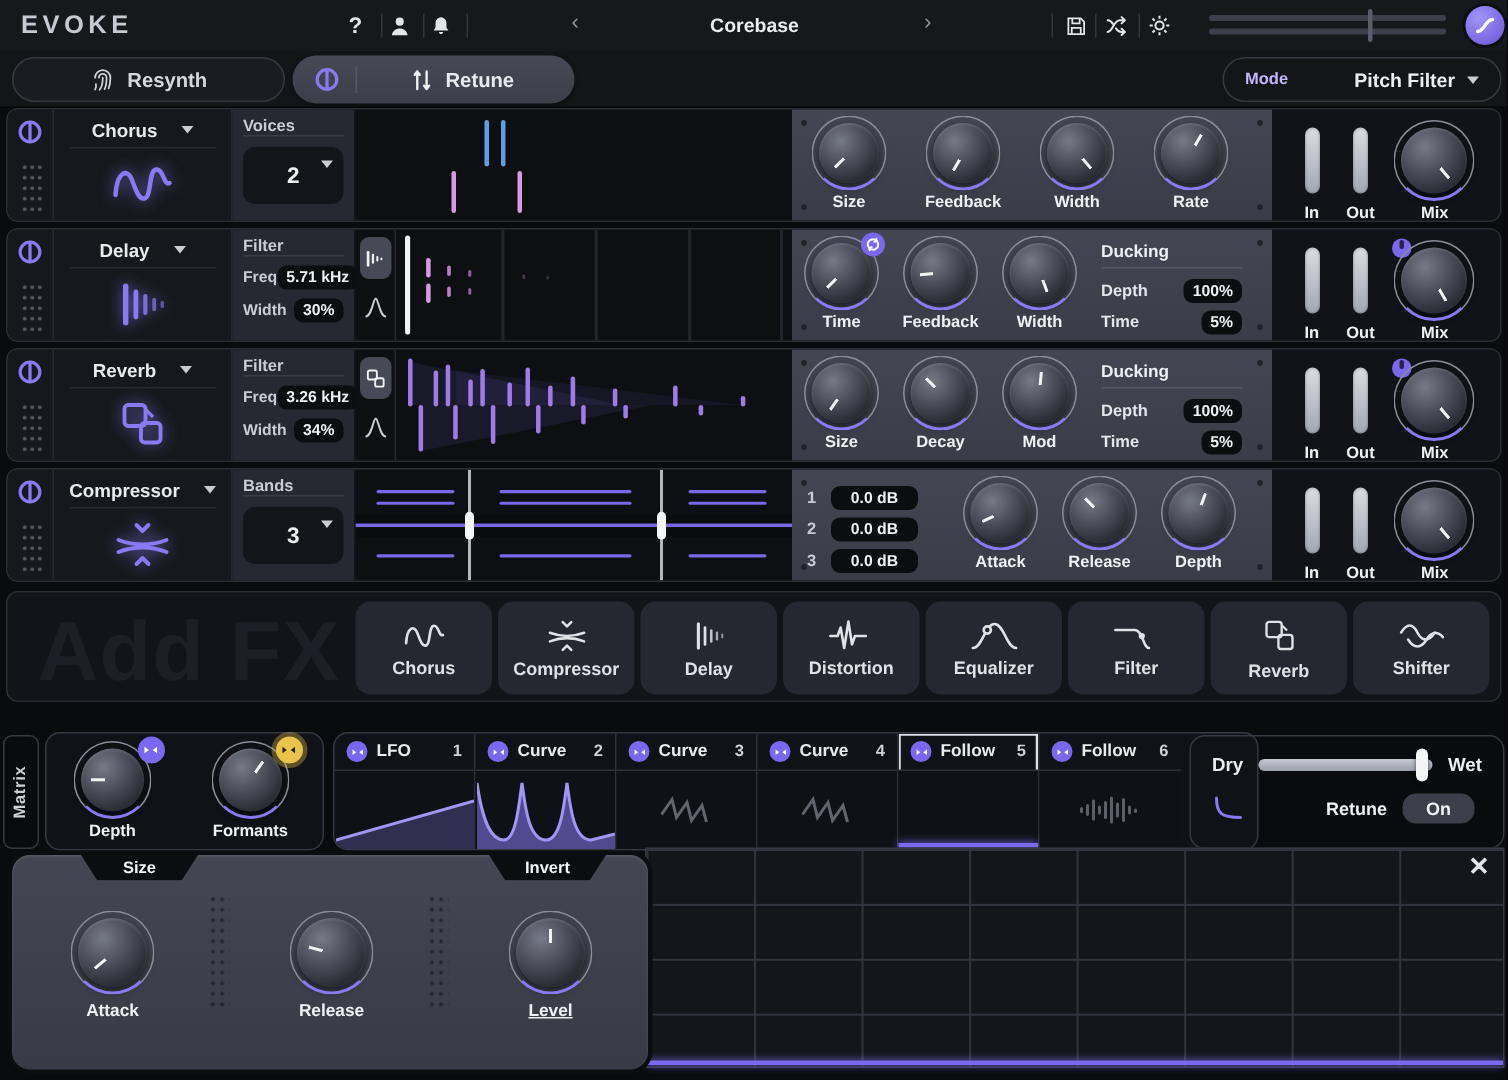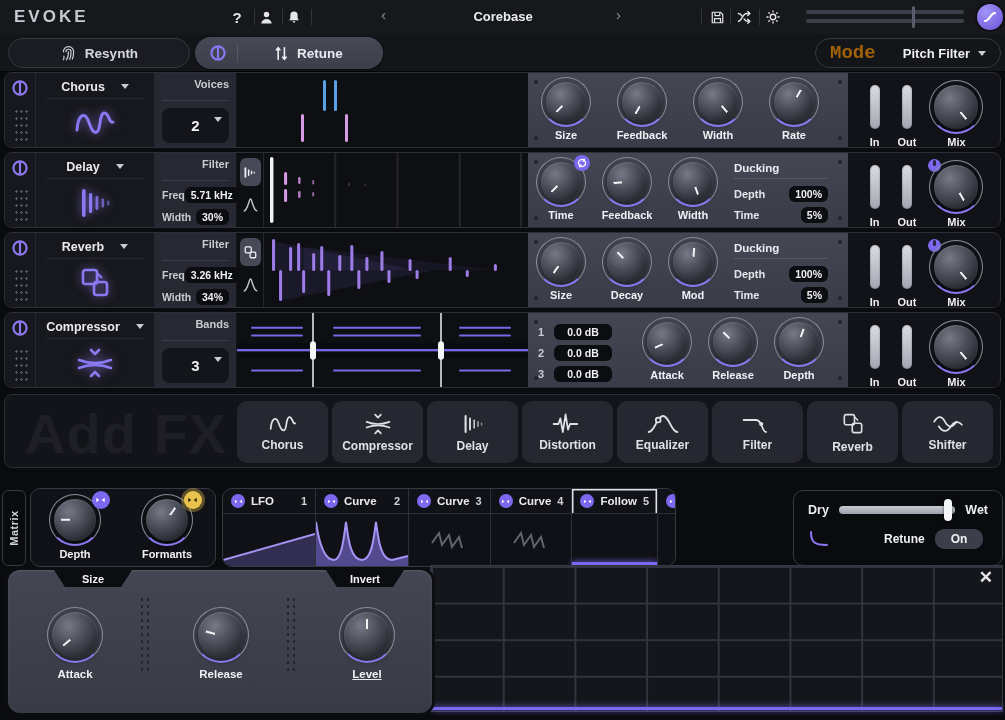--- a/index.html
+++ b/index.html
@@ -19,35 +19,35 @@
   .smooth-btn{position:absolute;left:977px;top:4px;width:26px;height:26px;border-radius:50%;
     background:radial-gradient(circle at 35% 30%,#a194f8,#7a66e0 70%,#5d4ac4);box-shadow:0 0 0 2px rgba(0,0,0,.4);}
   .smooth-btn svg{position:absolute;left:5px;top:5px;}
 
   
   .tabbar{position:absolute;left:0;top:34px;width:1005px;height:38px;background:#141519;border-bottom:1px solid #050608;}
   .tab-resynth{position:absolute;left:8px;top:4px;width:182px;height:30px;border:1px solid #36384250;border:1px solid #363842;border-radius:16px;background:#1b1c22;display:flex;align-items:center;justify-content:center;gap:8px;}
   .tab-effects{position:absolute;left:195px;top:3px;width:188px;height:32px;border-radius:17px;background:linear-gradient(#474a56,#3c3f4a);display:flex;align-items:center;padding-left:14px;gap:10px;box-shadow:0 1px 3px rgba(0,0,0,.5);}
   .tab-label{font-size:13.5px;font-weight:700;color:#e8eaef;}
   .mode-box{position:absolute;left:815px;top:4px;width:186px;height:30px;border:1px solid #363842;border-radius:16px;display:flex;align-items:center;padding:0 14px;}
-  .mode-l{font-size:19px;font-weight:700;color:#a16207;font-family:Liberation Mono, monospace;}
+  .mode-l{font-size:11px;font-weight:700;color:#c4b5fd;}
   .mode-v{margin-left:auto;font-size:13px;font-weight:700;color:#eceef2;}
   .caret{width:0;height:0;border-left:4.5px solid transparent;border-right:4.5px solid transparent;border-top:5.5px solid #c9ccd3;margin-left:8px;}
 
   
   .fx-row{position:absolute;left:4px;width:997px;height:76px;border:1px solid #2c2d36;border-radius:8px;background:#17181d;display:flex;overflow:hidden;}
   .r-left{width:31px;border-right:1px solid #26272f;display:flex;flex-direction:column;align-items:center;padding-top:6px;background:#17181d;}
   .pw{width:18px;height:18px;}
   .drag{width:15px;height:34px;margin-top:10px;background-image:radial-gradient(circle,#555762 1.1px,transparent 1.4px);background-size:5px 7px;background-position:1px 1px;}
   .r-title{width:119px;border-right:1px solid #26272f;display:flex;flex-direction:column;background:#17181d;}
   .r-name{height:24px;display:flex;align-items:center;justify-content:center;gap:8px;border-bottom:1px solid #26272f;margin:2px 10px 0 10px;}
   .r-name span{font-size:12.5px;font-weight:700;color:#e9eaee;}
   .r-ico{flex:1;display:flex;align-items:center;justify-content:center;filter:drop-shadow(0 0 5px rgba(139,121,242,.75));}
   .r-param{width:82px;background:#272832;border-right:1px solid #15161a;padding:5px 7px 4px 7px;display:flex;flex-direction:column;}
-  .p-label{font-size:11px;font-weight:700;color:#c9ccd3;border-bottom:1px solid #3a3c46;padding-bottom:10px;text-align:right;}
+  .p-label{font-size:11px;font-weight:700;color:#c9ccd3;border-bottom:1px solid #3a3c46;padding-bottom:0;}
   .dd-box{margin-top:7px;height:38px;background:#14151a;border-radius:8px;position:relative;display:flex;align-items:center;justify-content:center;}
   .dd-box span{font-size:15px;font-weight:700;color:#f0f1f4;}
   .dd-box .caret{position:absolute;right:7px;top:9px;margin:0;}
   .f-row{display:flex;align-items:center;justify-content:space-between;margin-top:6px;}
   .f-lab{font-size:10.5px;font-weight:700;color:#c9ccd3;}
   .pill{background:#0c0d10;border-radius:6px;padding:2px 6px;font-size:10.5px;font-weight:700;color:#f0f1f4;white-space:nowrap;}
   .r-viz{flex:1;background:#0e0f13;display:flex;position:relative;}
   .viz-btns{width:27px;border-right:1px solid #26272f;display:flex;flex-direction:column;align-items:center;padding-top:5px;gap:5px;}
   .vb{width:21px;height:28px;border-radius:6px;display:flex;align-items:center;justify-content:center;}
   .vb.sel{background:#474a56;}
@@ -88,21 +88,21 @@
   .afx-btn{position:absolute;top:6px;width:91px;height:62px;background:#262730;border-radius:10px;display:flex;flex-direction:column;align-items:center;justify-content:center;gap:3px;}
   .afx-btn span{font-size:12px;font-weight:700;color:#dfe1e6;}
 
   
   .mx-tab{position:absolute;left:2px;top:490px;width:24px;height:76px;border:1px solid #363842;border-radius:6px;display:flex;align-items:center;justify-content:center;}
   .mx-tab span{transform:rotate(-90deg);font-size:11px;font-weight:700;color:#cfd1d7;letter-spacing:.5px;}
   .macro-panel{position:absolute;left:30px;top:488px;width:186px;height:79px;border:1px solid #363842;border-radius:10px;background:#111217;display:flex;justify-content:space-around;padding-top:10px;}
   .mac{position:relative;display:flex;flex-direction:column;align-items:center;}
   .mac .badge{top:-4px;right:-12px;}
   .badge.yellow{background:#e9c34c;box-shadow:0 0 0 3px rgba(233,195,76,.35);}
-  .modstrip{position:absolute;left:222px;top:488px;width:454px;height:79px;border:1px solid #363842;border-radius:10px;background:#111217;display:flex;overflow:hidden;}
+  .modstrip{position:absolute;left:222px;top:488px;width:617px;height:79px;border:1px solid #363842;border-radius:10px;background:#111217;display:flex;overflow:hidden;}
   .mslot{width:94px;border-right:1px solid #2e3039;display:flex;flex-direction:column;position:relative;}
   .mslot:last-child{border-right:none;}
   .mslot .hd{height:25px;display:flex;align-items:center;gap:6px;padding:0 8px;border-bottom:1px solid #2e3039;}
   .mslot .hd .nm{font-size:11.5px;font-weight:700;color:#e9eaee;}
   .mslot .hd .no{margin-left:auto;font-size:11px;font-weight:700;color:#cfd1d7;}
   .mslot .bd{flex:1;position:relative;display:flex;align-items:center;justify-content:center;background:#101116;}
   .mslot.sel{box-shadow:inset 0 0 0 1.5px #dfe1e6;}
   .mslot.sel .bd::after{content:"";position:absolute;left:0;right:0;bottom:0;height:4px;background:#7b68ee;box-shadow:0 0 6px #7b68ee;}
   .mbadge{width:14px;height:14px;border-radius:50%;background:#7b68ee;display:flex;align-items:center;justify-content:center;flex:none;}
   .dw-panel{position:absolute;left:793px;top:490px;width:210px;height:76px;border:1px solid #363842;border-radius:10px;padding:12px 14px 0 14px;}

